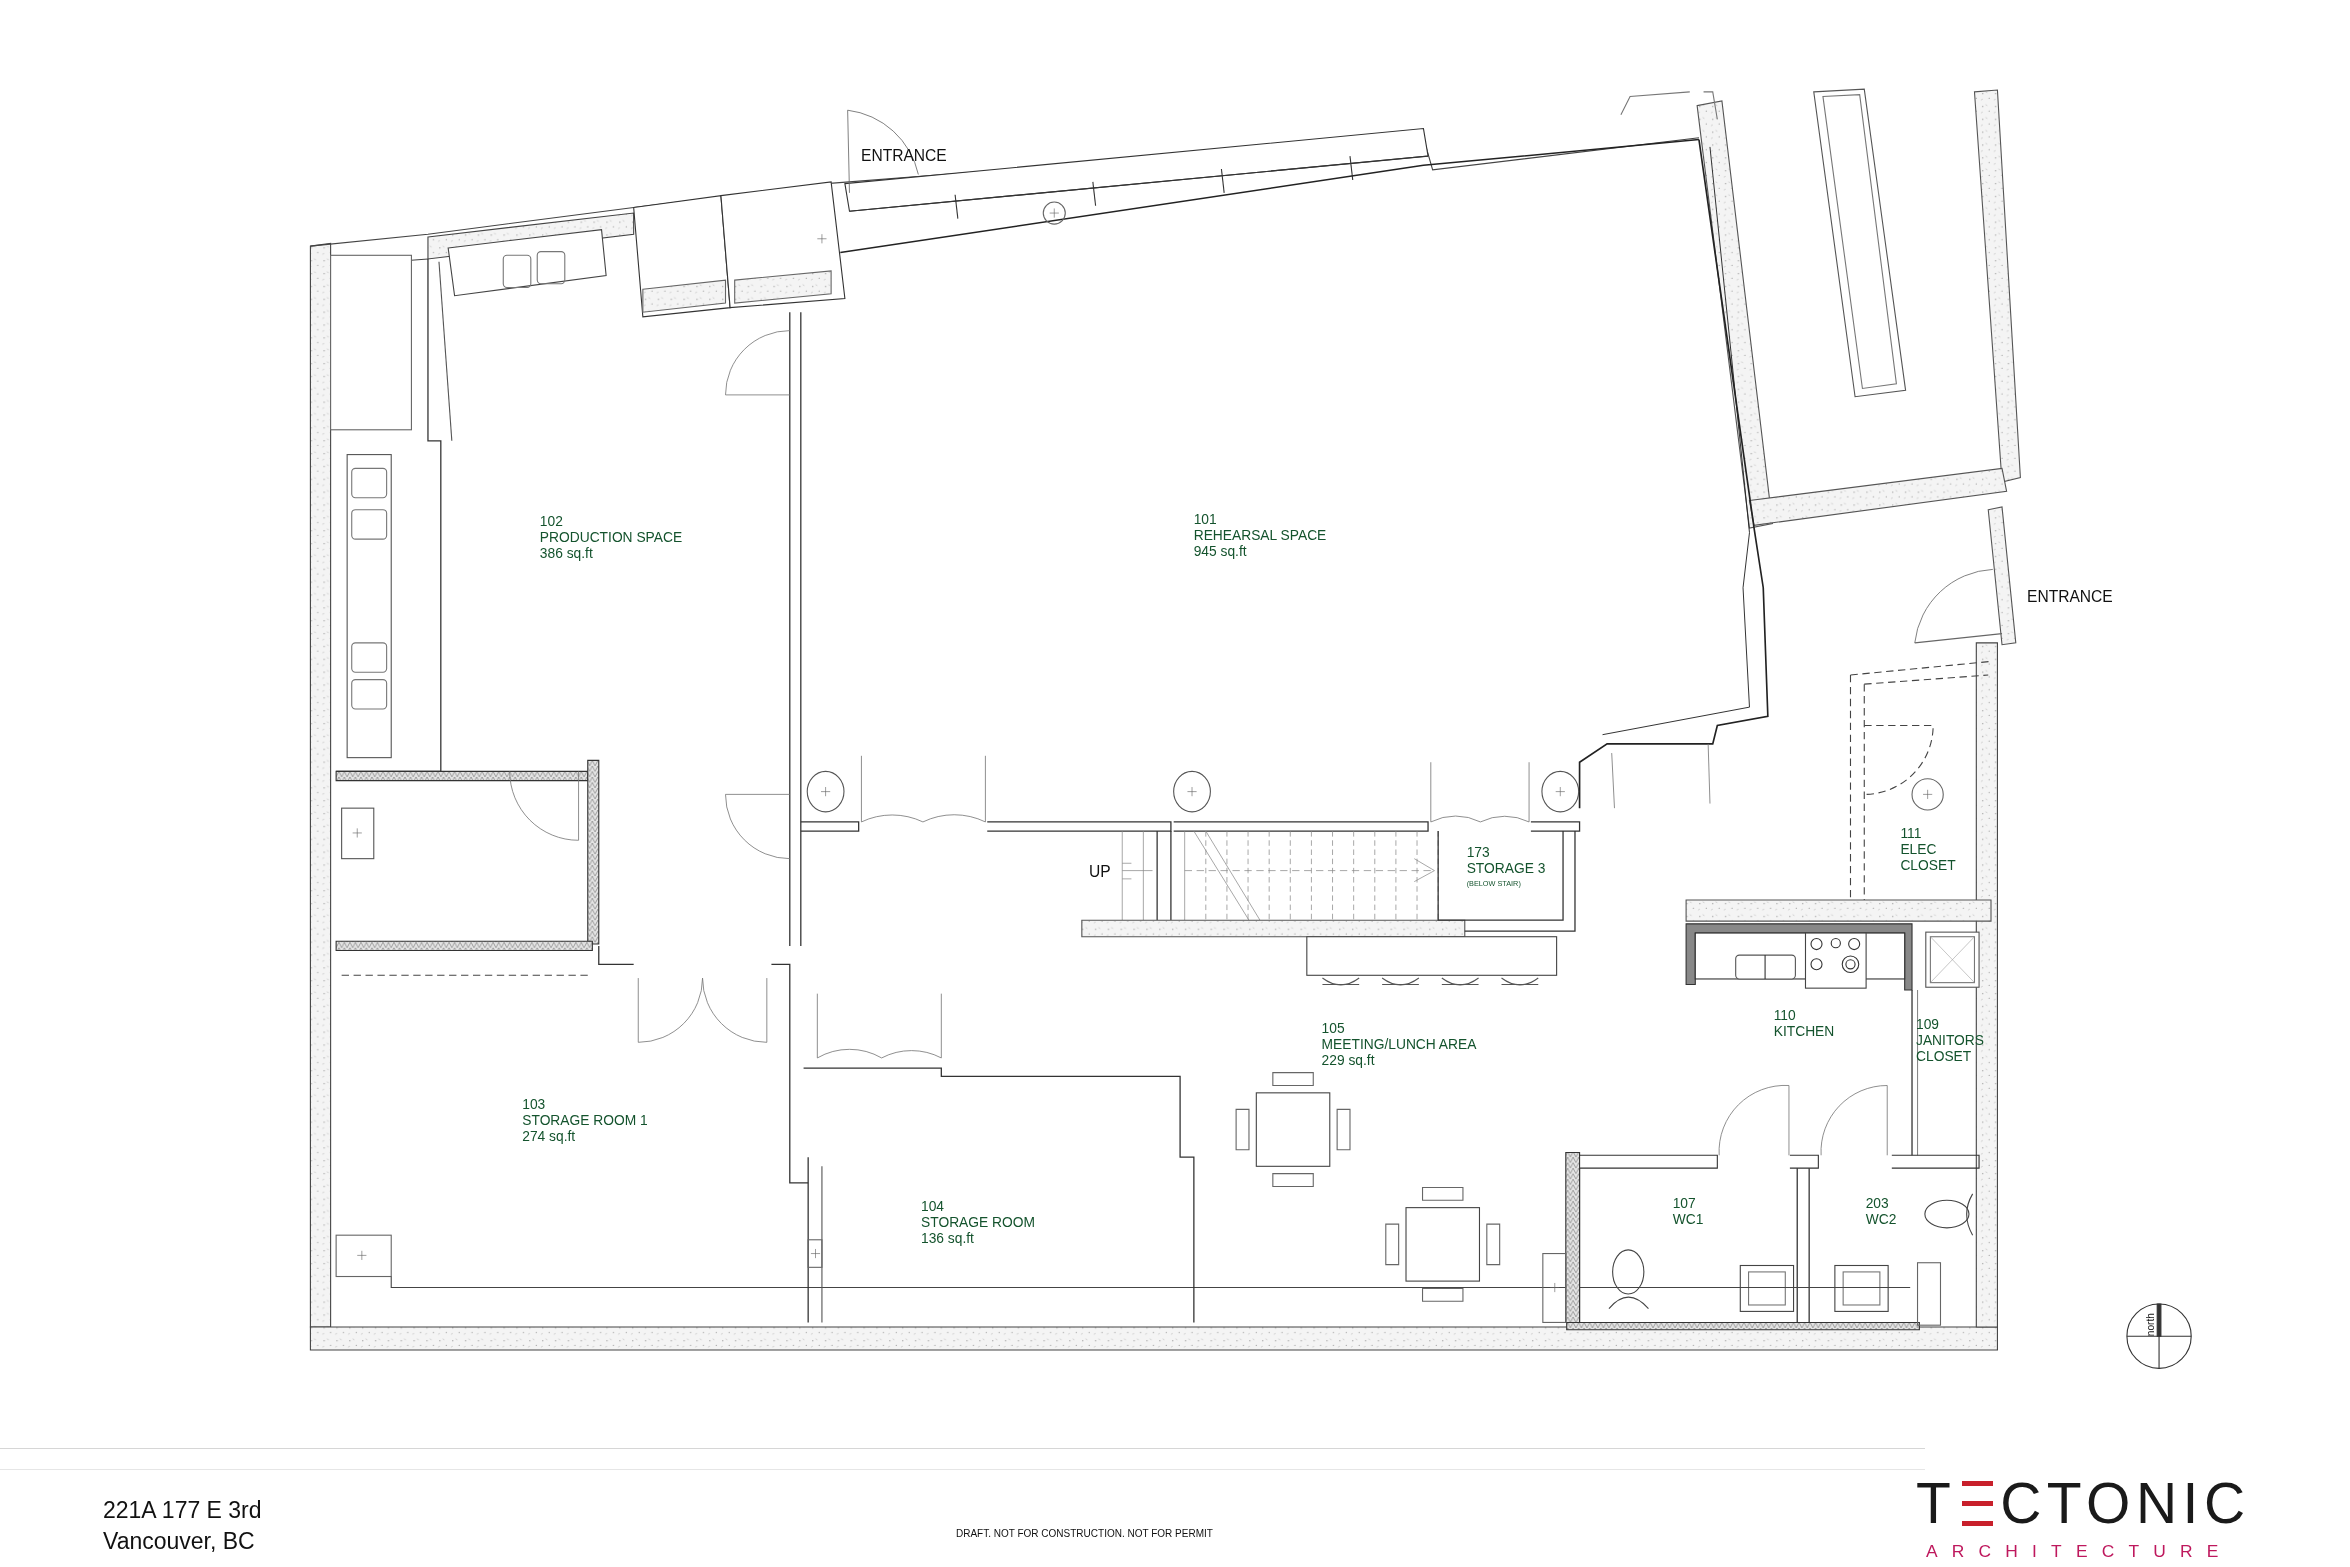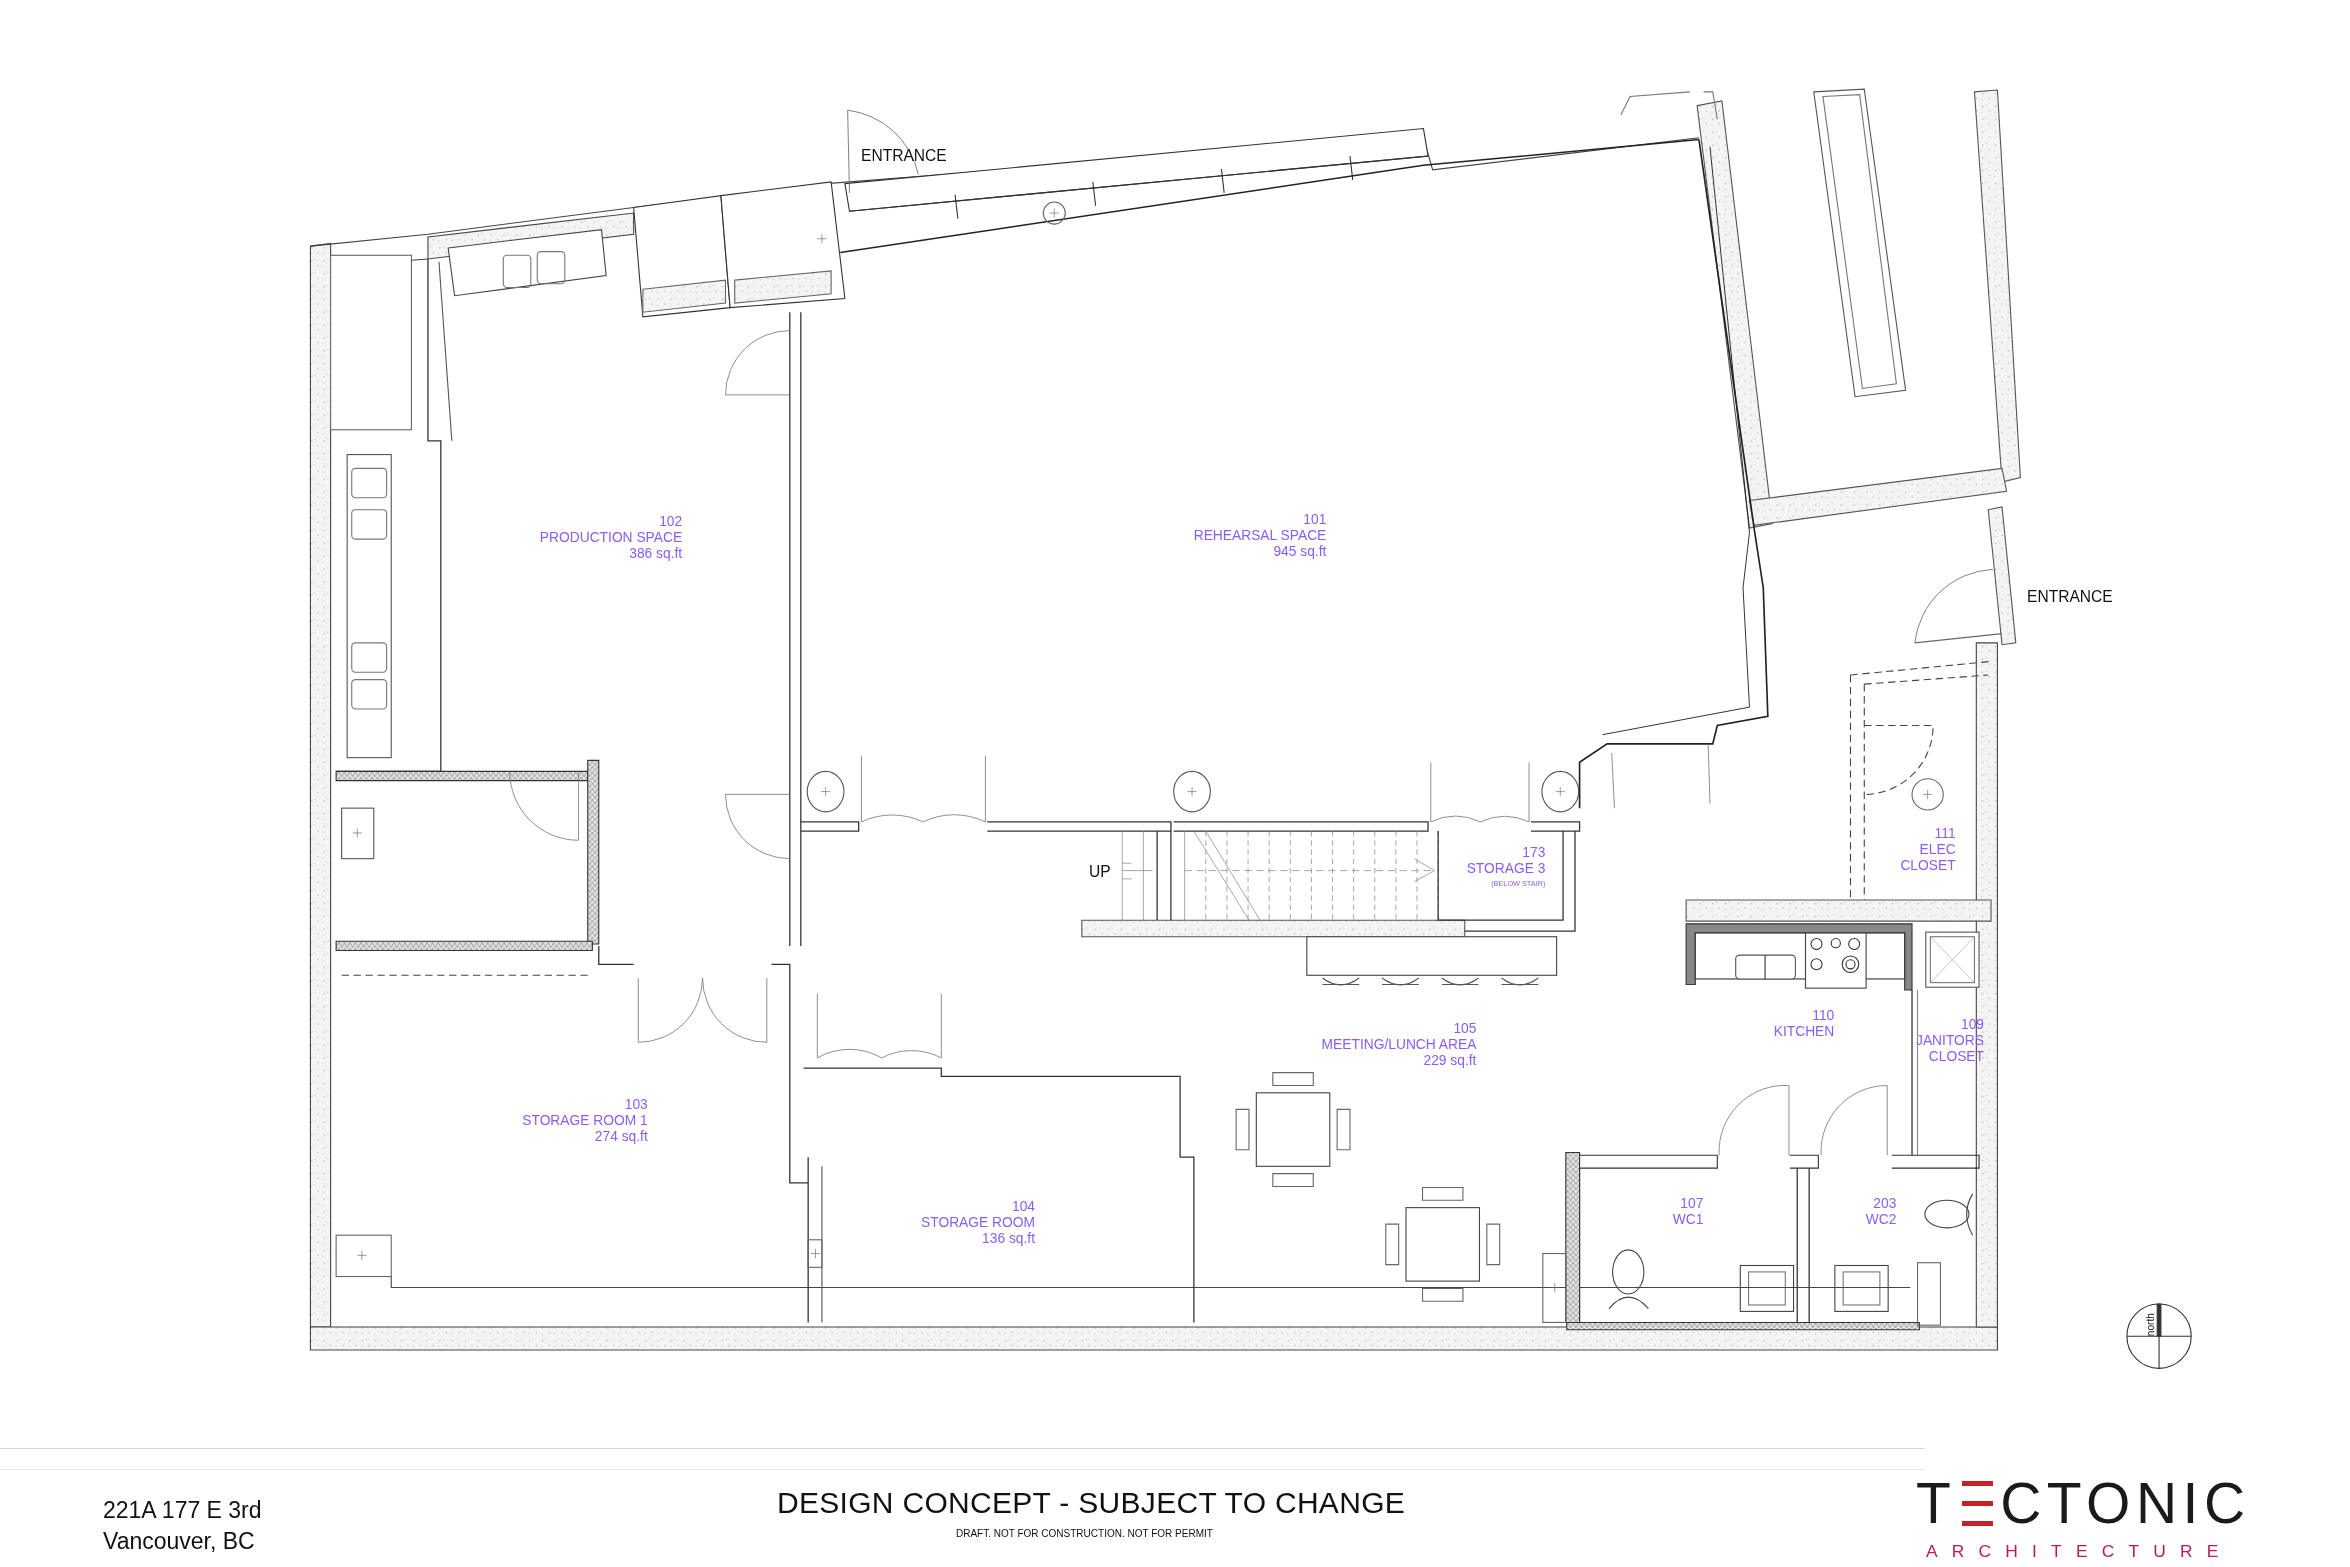--- a/index.html
+++ b/index.html
@@ -1,18 +1,18 @@
 <!DOCTYPE html>
 <html style="font-size:14.7px"><head>
   <meta charset="utf-8">
   <style>
     html, body { margin:0; padding:0; background:#ffffff; }
     body { width:2351px; height:1568px; position:relative; overflow:hidden; font-family:"Liberation Sans", sans-serif; color:#111; }
     #plan { position:absolute; left:0; top:0; width:2351px; height:1451px; }
-    .room-label { position:absolute; text-align:right; font-family:"Liberation Sans", sans-serif; color:#8b5cf6; line-height:1.15; transform:translateX(-50%); white-space:nowrap; }
+    .room-label { position:absolute; text-align:left; font-family:"Liberation Sans", sans-serif; color:#14532d; line-height:1.15; transform:translateX(-50%); white-space:nowrap; }
     .room-label .num, .room-label .name, .room-label .area { display:block; font-size:13.8px; }
     .room-label .sub { display:block; font-size:7.3px; margin-top:2.8px; }
     .free-label { position:absolute; font-size:15.6px; font-family:"Liberation Sans", sans-serif; color:#111; white-space:nowrap; }
     #titleblock { position:absolute; left:0; top:1448px; width:1925px; height:119px; border-top:1.8px solid #d6d6d6; }
     #titleblock .sep { position:absolute; left:0; right:0; top:20px; border-top:0.9px solid #e6e6e6; }
     #address { position:absolute; left:103px; top:46px; font-size:23px; line-height:31px; color:#111; }
     #concept-title { position:absolute; left:777px; top:37px; font-size:30px; color:#111; letter-spacing:0.3px; }
     #concept-sub { position:absolute; left:956px; top:79px; font-size:10px; color:#111; }
     #logo { position:absolute; left:1916px; top:26px; width:349px; height:87px; }
     #logo-word { position:absolute; left:0; top:0; font-size:57px; letter-spacing:5.5px; color:#1a1a1a; font-weight:300; line-height:57px; display:flex; align-items:flex-start; }
@@ -311,21 +311,20 @@
   <span class="name">ELEC</span>
   <span class="name">CLOSET</span>
 </div>
 
 <div id="titleblock">
   <div class="sep"></div>
   <div id="address">
     <div>221A 177 E 3rd</div>
     <div>Vancouver, BC</div>
   </div>
-  <div id="concept-title">DESIGN CONCEPT - SUBJECT TO CHANGE</div>
   <div id="concept-sub">DRAFT. NOT FOR CONSTRUCTION. NOT FOR PERMIT</div>
   <div id="logo">
     <div id="logo-word">
       <span class="ch">T</span>
       <span id="logo-e">
         <span style="top:0;"></span>
         <span style="top:20px;"></span>
         <span style="top:40px;"></span>
       </span>
       <span class="ch">CTONIC</span>

